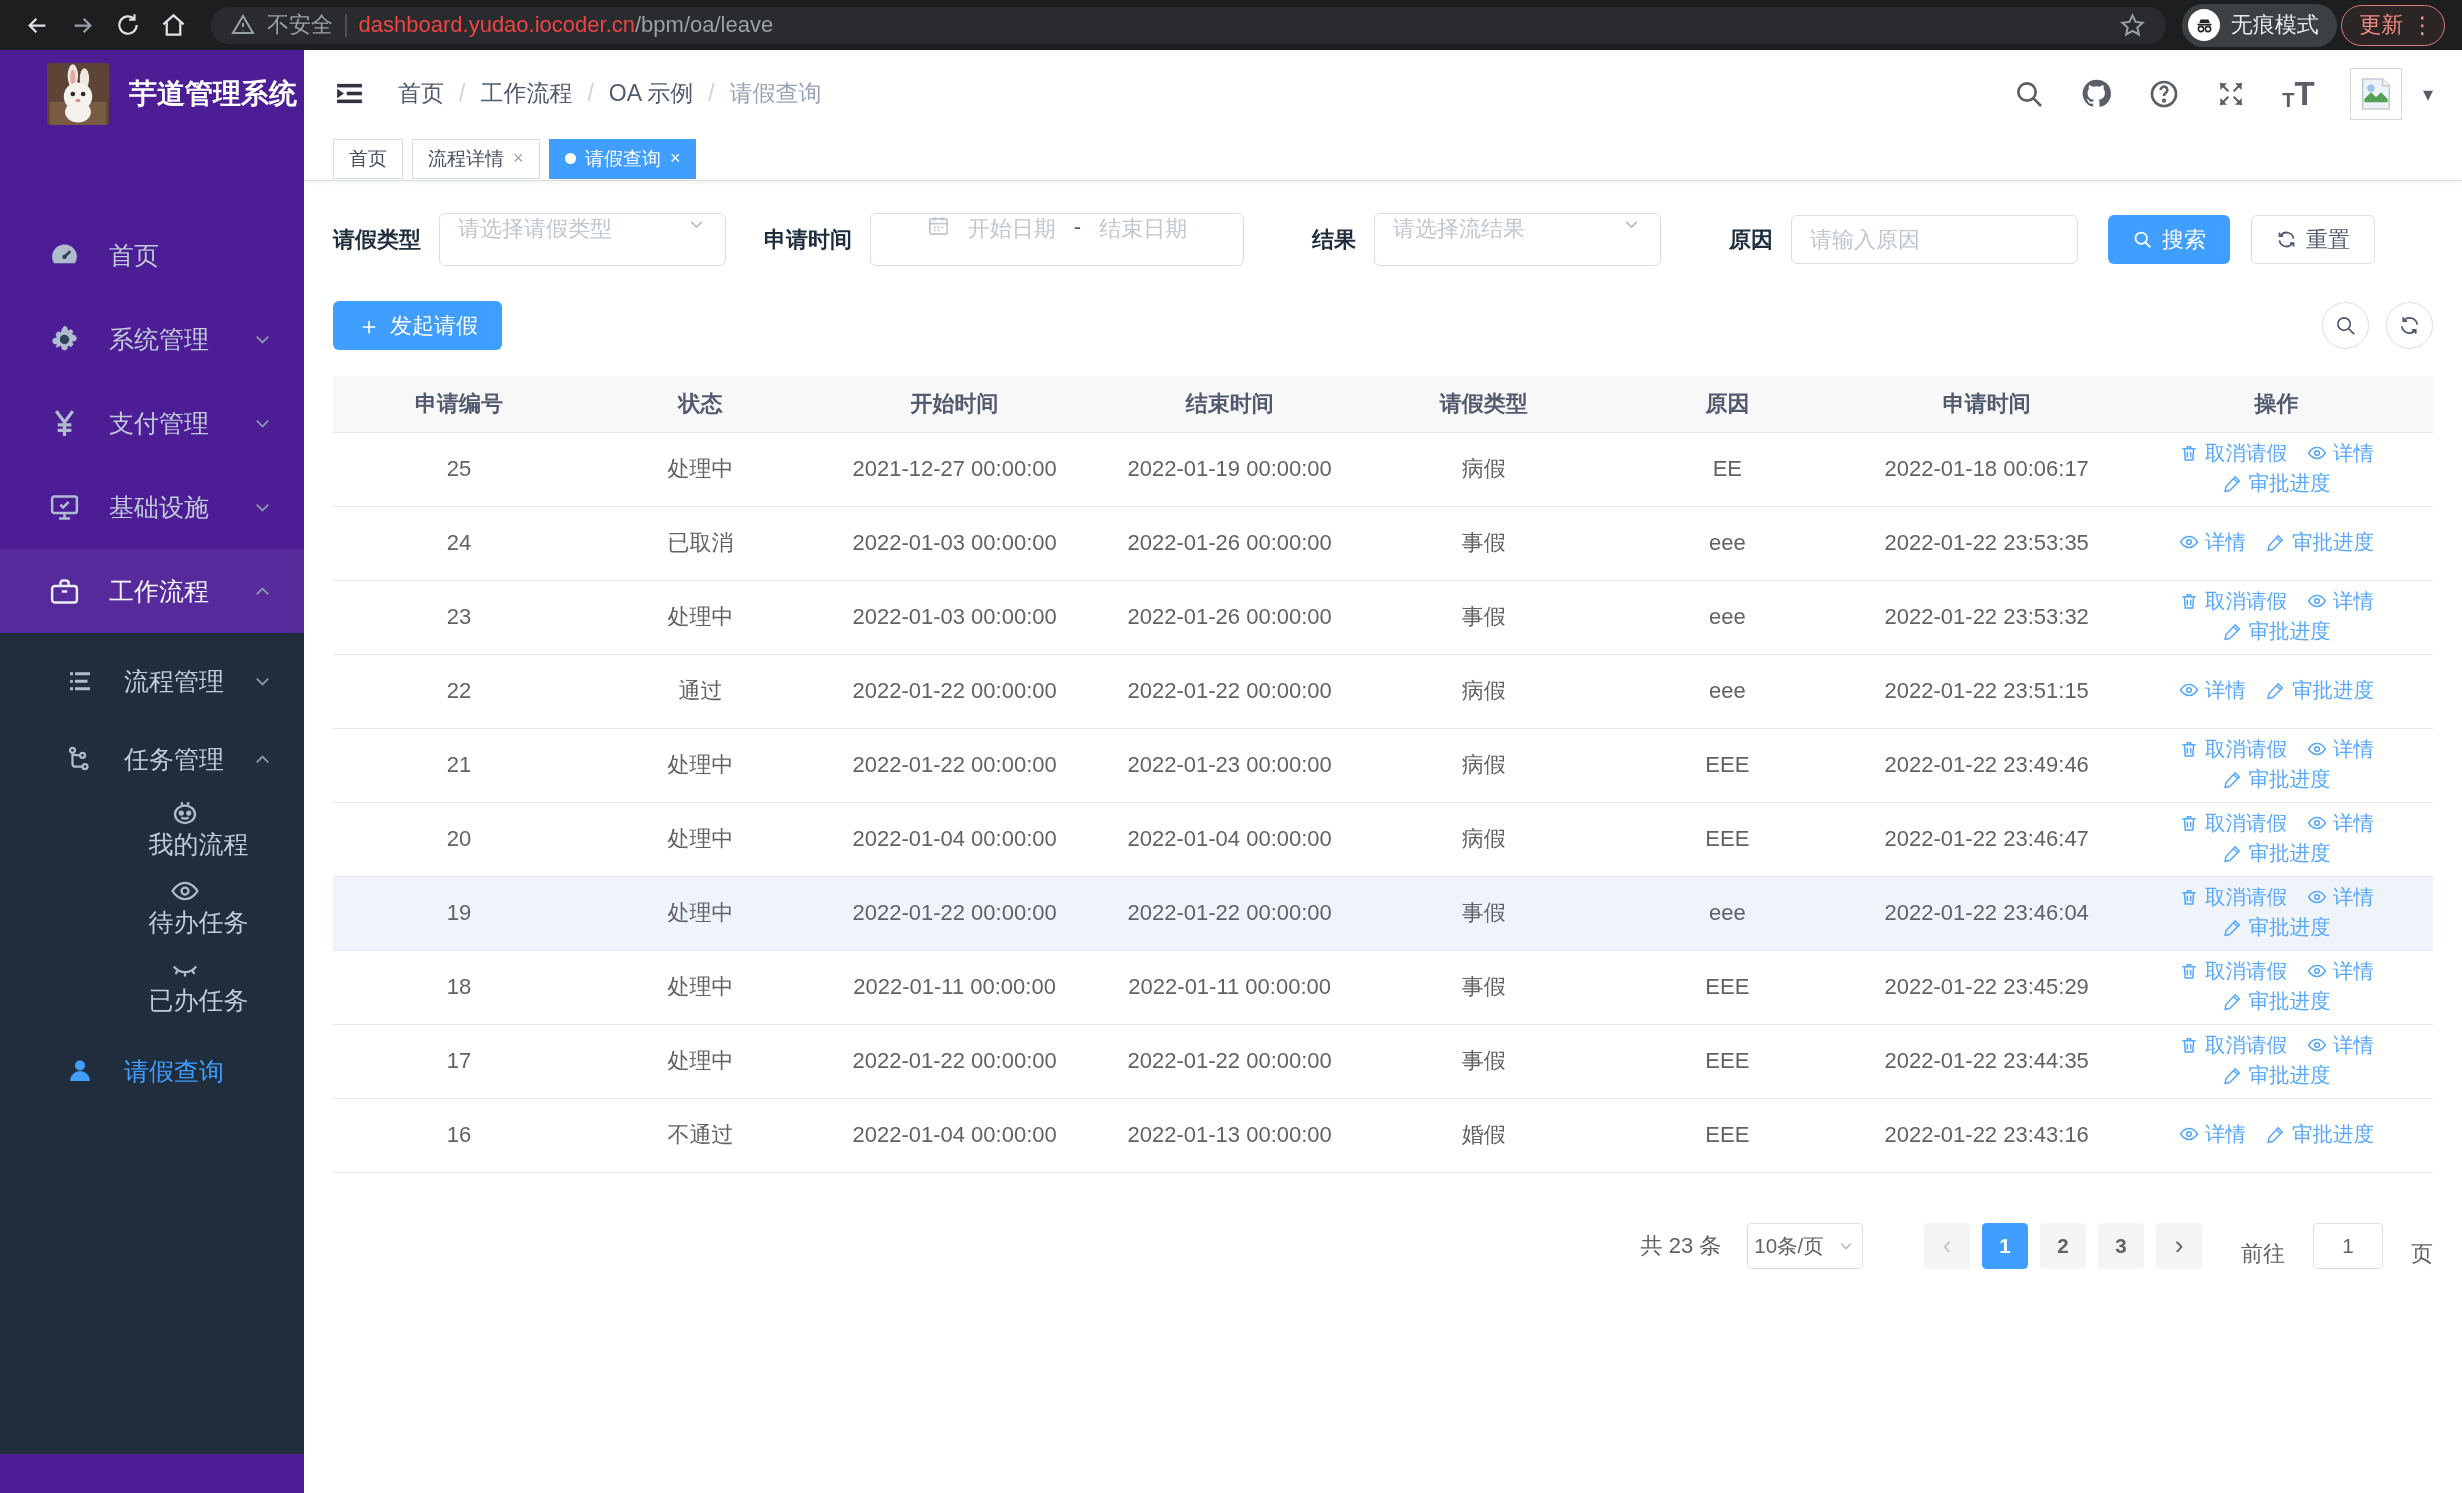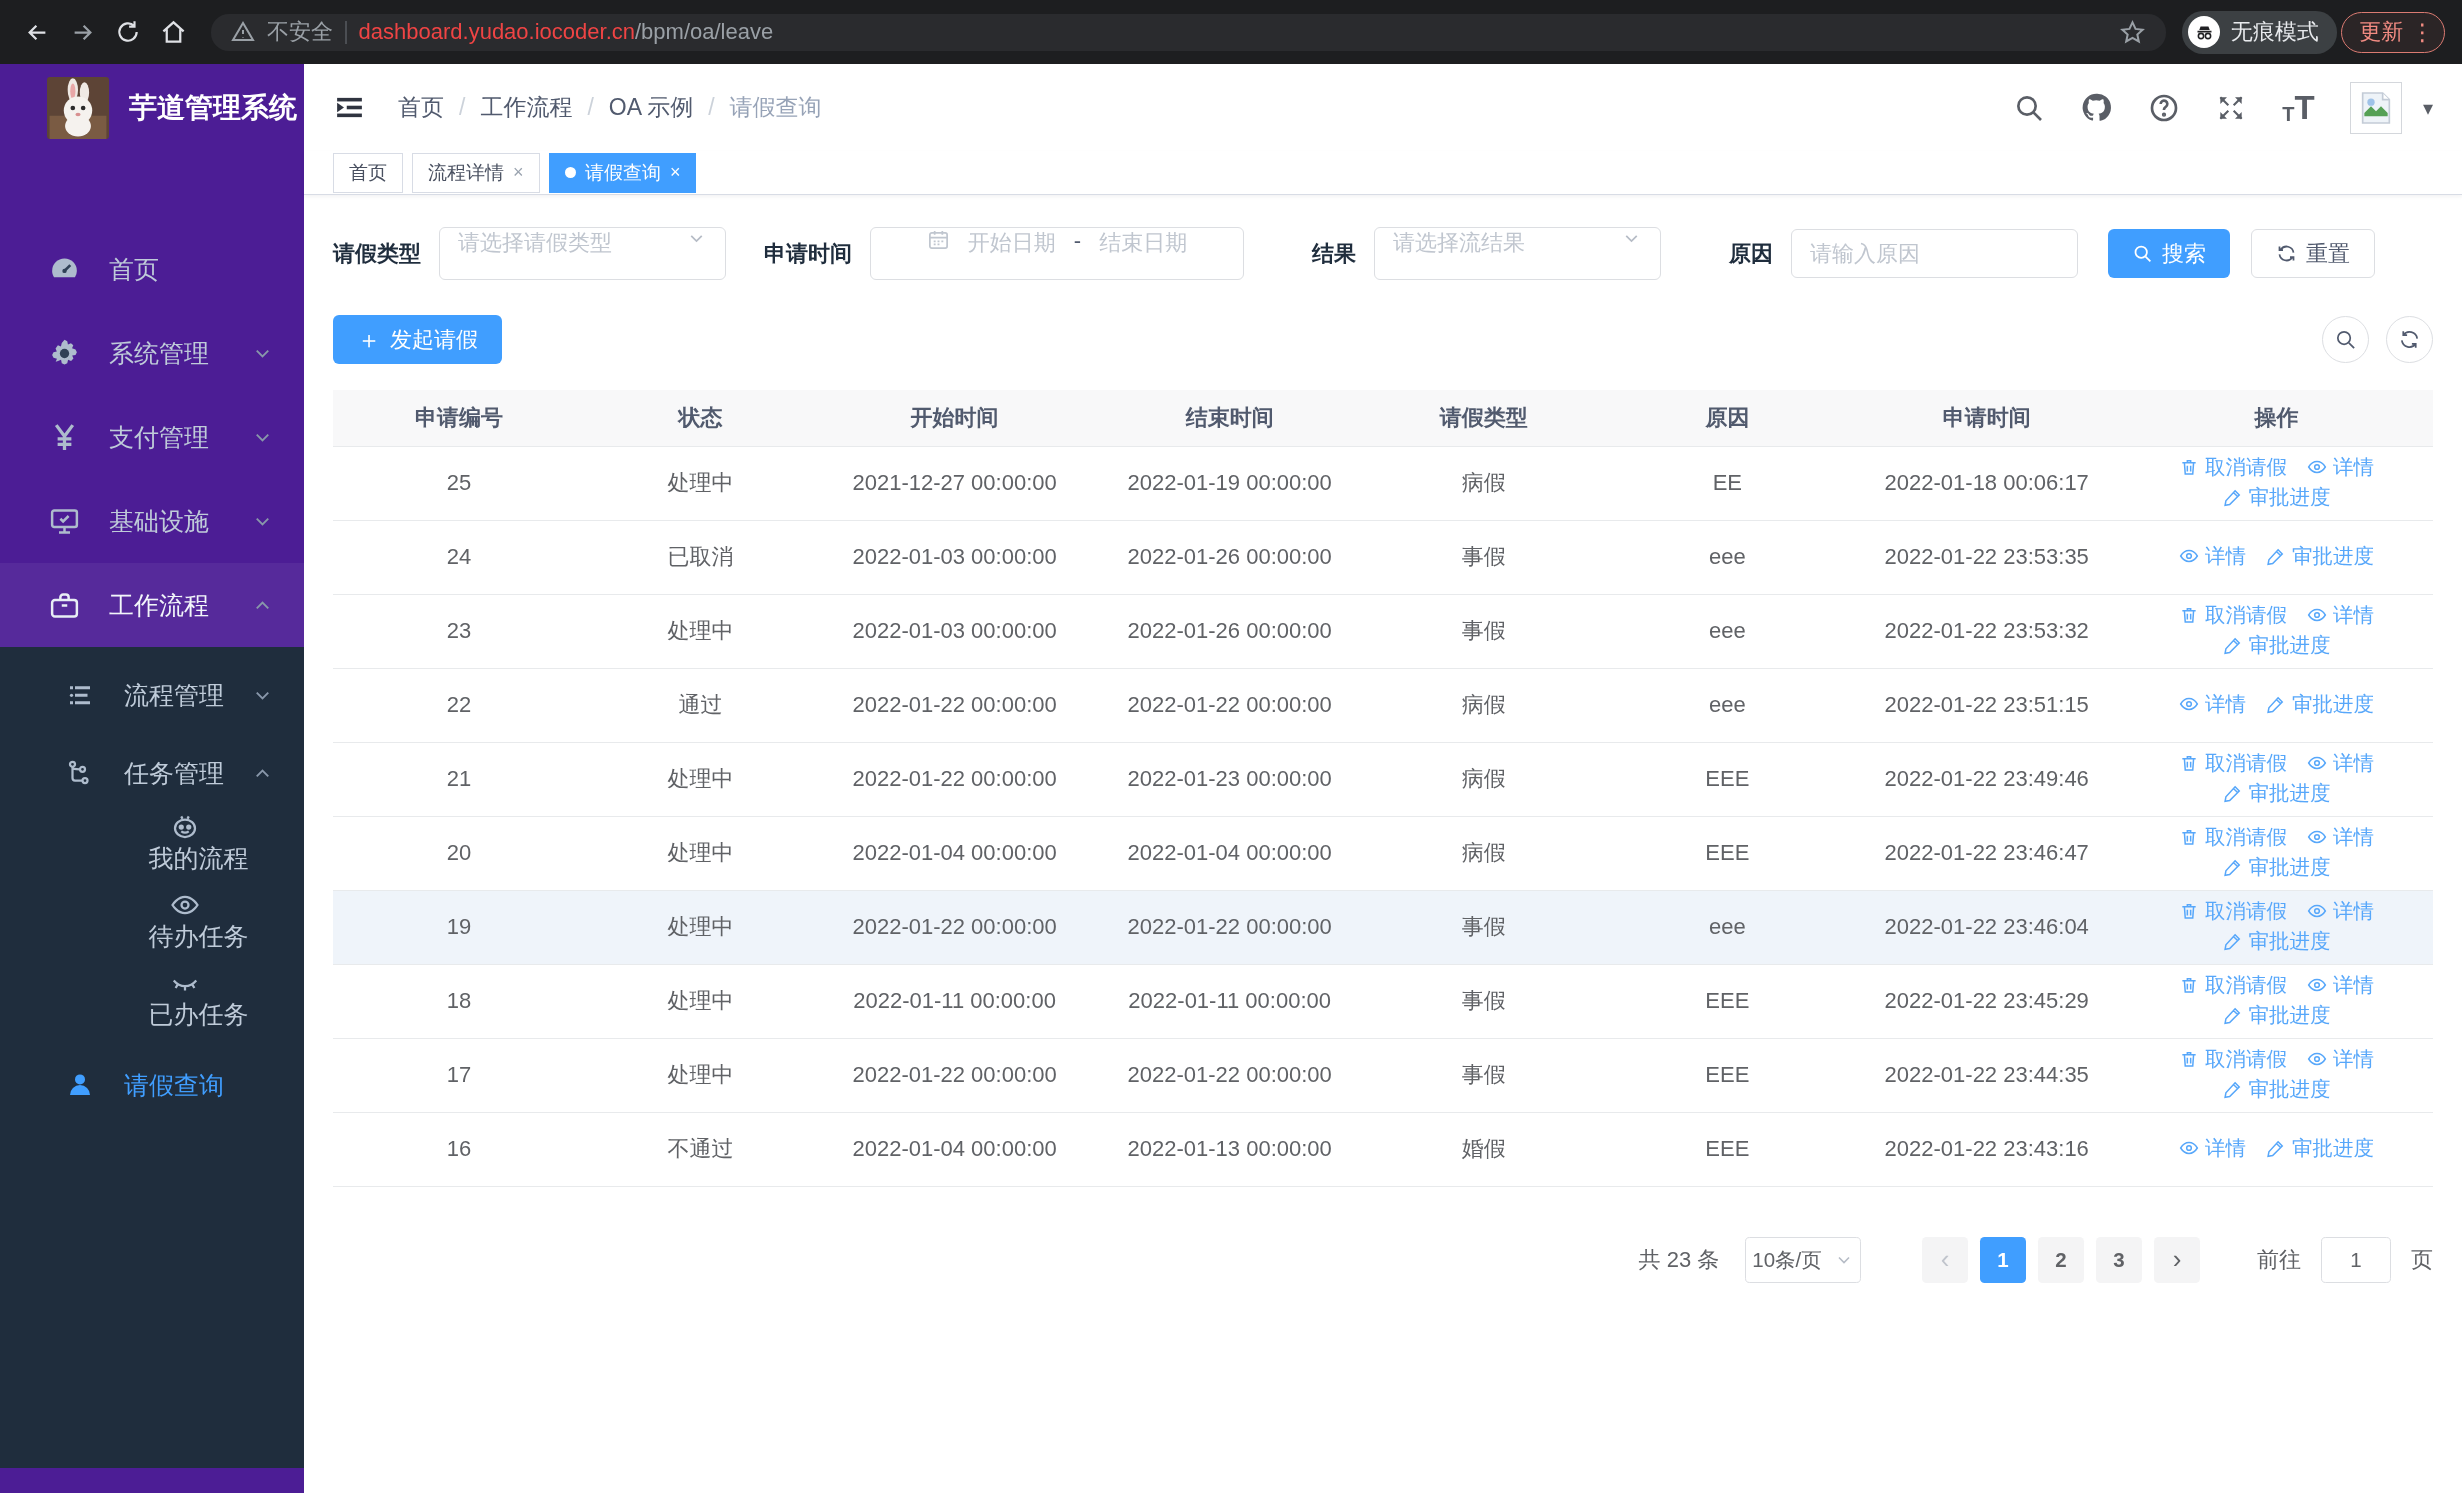--- a/index.html
+++ b/index.html
@@ -1,20 +1,20 @@
 <!DOCTYPE html>
 <html style="font-size:12px"><head>
 <meta charset="utf-8">
 <style>
   * { margin:0; padding:0; box-sizing:border-box; }
   html,body { width:2462px; height:1494px; font-family:"Liberation Sans", sans-serif; background:#fff; overflow:hidden; }
   svg { display:block; }
 
   
-  .browser { height:64px; background:#1d1e20; display:flex; align-items:center; padding:0 16.7px; gap:4.6px; }
+  .browser { height:50px; background:#1d1e20; display:flex; align-items:center; padding:0 16.7px; gap:4.6px; }
   .bnav { width:41px; height:41px; display:grid; place-items:center; color:#dfe1e5; border-radius:50%; cursor:pointer; }
   .bnav.dim { color:#9aa0a6; }
   .omnibox { flex:1; height:37px; background:#2a2b2e; border-radius:18px; display:flex; align-items:center; gap:12px; padding:0 20px; margin:0 12px; font-size:22px; color:#9aa0a6; }
   .omni-div { width:1.5px; height:23px; background:#4b4e53; }
   .host { color:#ef4444; }
   .path { color:#9aa0a6; }
   .omni-spacer { flex:1; }
   .incog { height:43px; background:#3c4043; border-radius:21px; display:flex; align-items:center; gap:10.6px; padding:0 18px 0 6px; color:#e8eaed; font-size:22px; }
   .incog-circ { width:32px; height:32px; background:#fff; border-radius:50%; display:grid; place-items:center; color:#202124; }
   .update-btn { height:41px; border:1.9px solid #db7b72; background:rgba(242,139,130,.07); border-radius:20.5px; display:flex; align-items:center; gap:7.6px; padding:0 10.6px 0 16.7px; color:#f28b82; font-size:22px; cursor:pointer; }
@@ -99,21 +99,21 @@
 
   
   .pager { display:flex; align-items:center; justify-content:flex-end; margin-top:50px; font-size:22px; color:#606266; gap:12px; }
   .p-total { margin-right:13.7px; }
   .psel { width:116px; height:46px; border:0.8px solid #dcdee2; border-radius:4.6px; background:#fff; display:flex; align-items:center; justify-content:center; gap:12px; font-size:20.5px; color:#606266; cursor:pointer; }
   .p-gap { width:37px; }
   .pbtn { min-width:46px; height:46px; border-radius:4.6px; background:#f4f4f5; display:grid; place-items:center; font-size:20.5px; font-weight:700; color:#606266; cursor:pointer; }
   .pbtn.prev { color:#c0c4cc; }
   .pbtn.active { background:#409eff; color:#fff; }
   .p-arrow { font-size:26px; font-weight:400; }
-  .goto { margin-left:45px; display:flex; align-items:center; gap:20px; }
+  .goto { margin-left:27px; display:flex; align-items:flex-end; gap:28px; }
   .ginp { width:70px; height:46px; border:0.8px solid #dcdee2; border-radius:4.6px; text-align:center; font-size:20.5px; color:#606266; outline:none; font-family:inherit; }
 </style>
 </head>
 <body>
 
 <div class="browser">
   <div class="bnav">
     <svg width="27" height="27" viewBox="0 0 24 24" fill="none" stroke="currentColor" stroke-width="2">
         <path d="M19 12H5M11 6l-6 6 6 6"></path>
       </svg>

